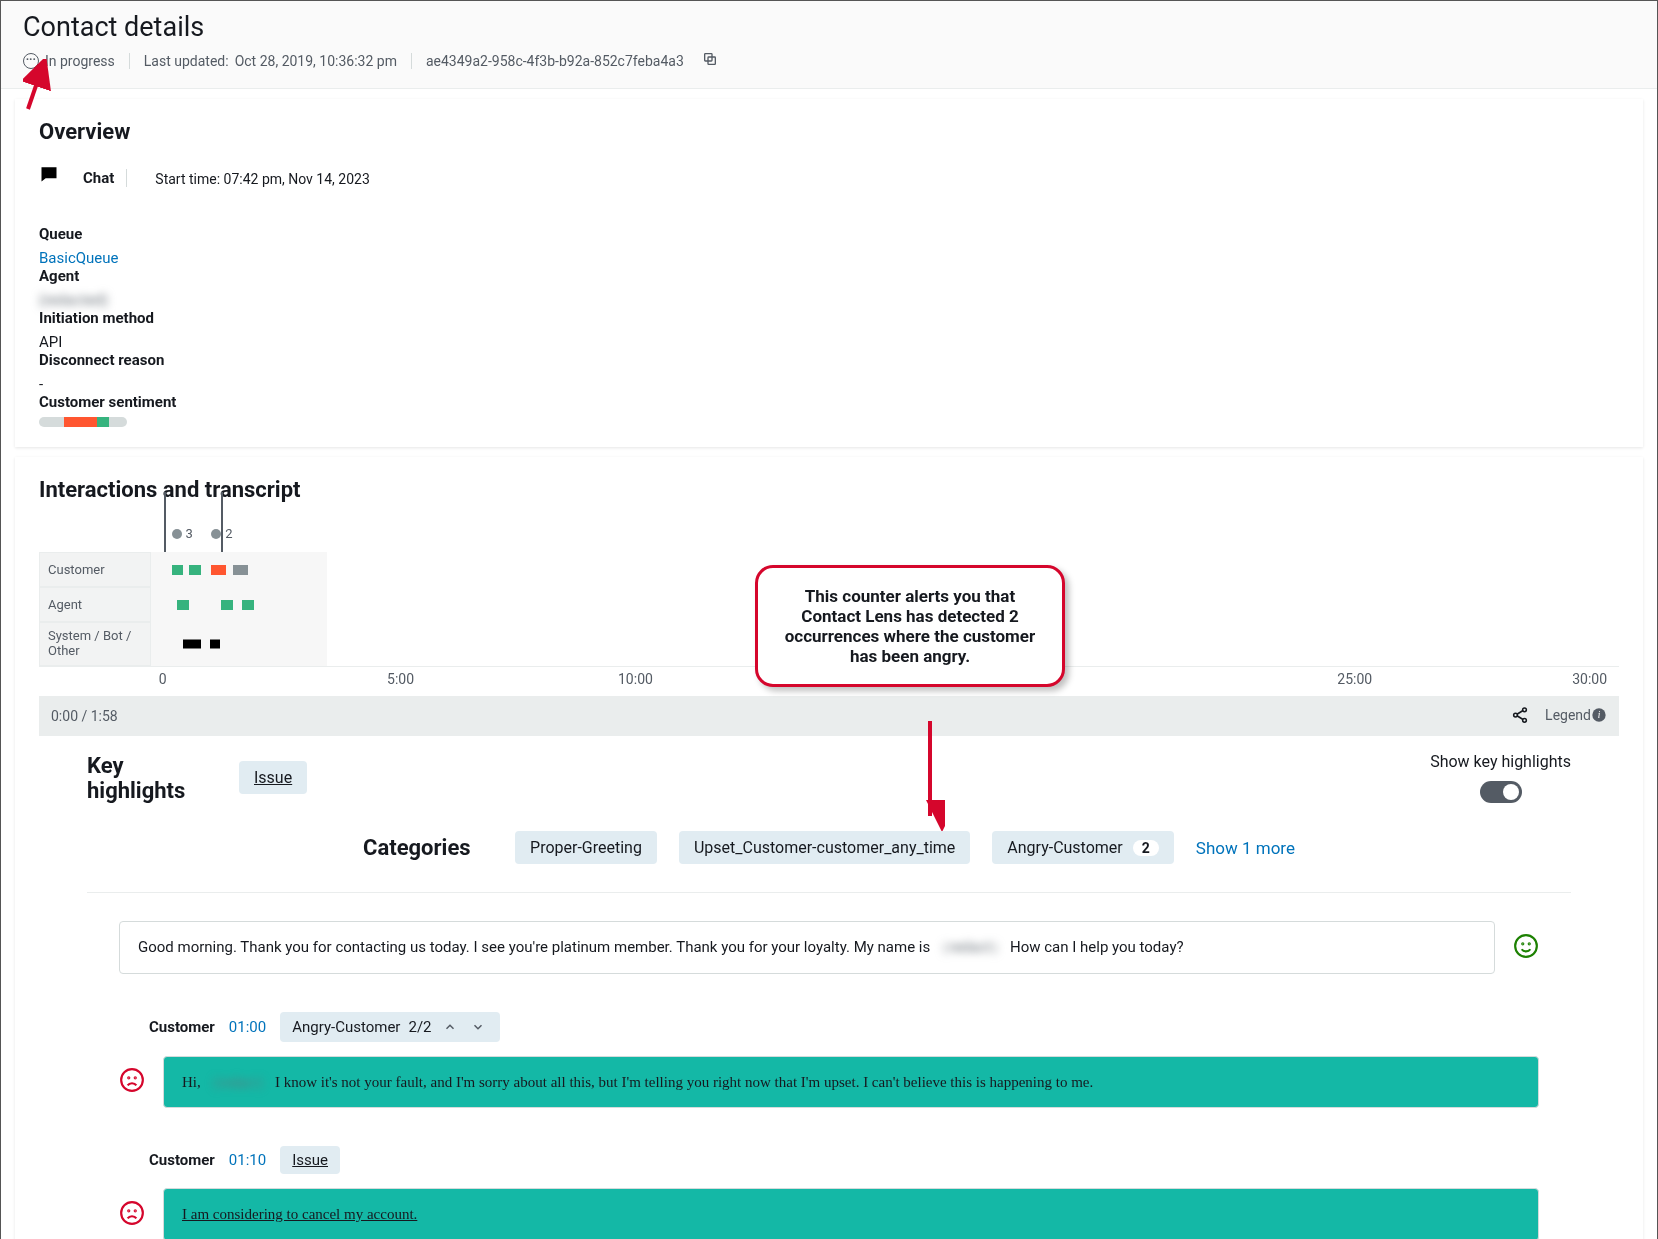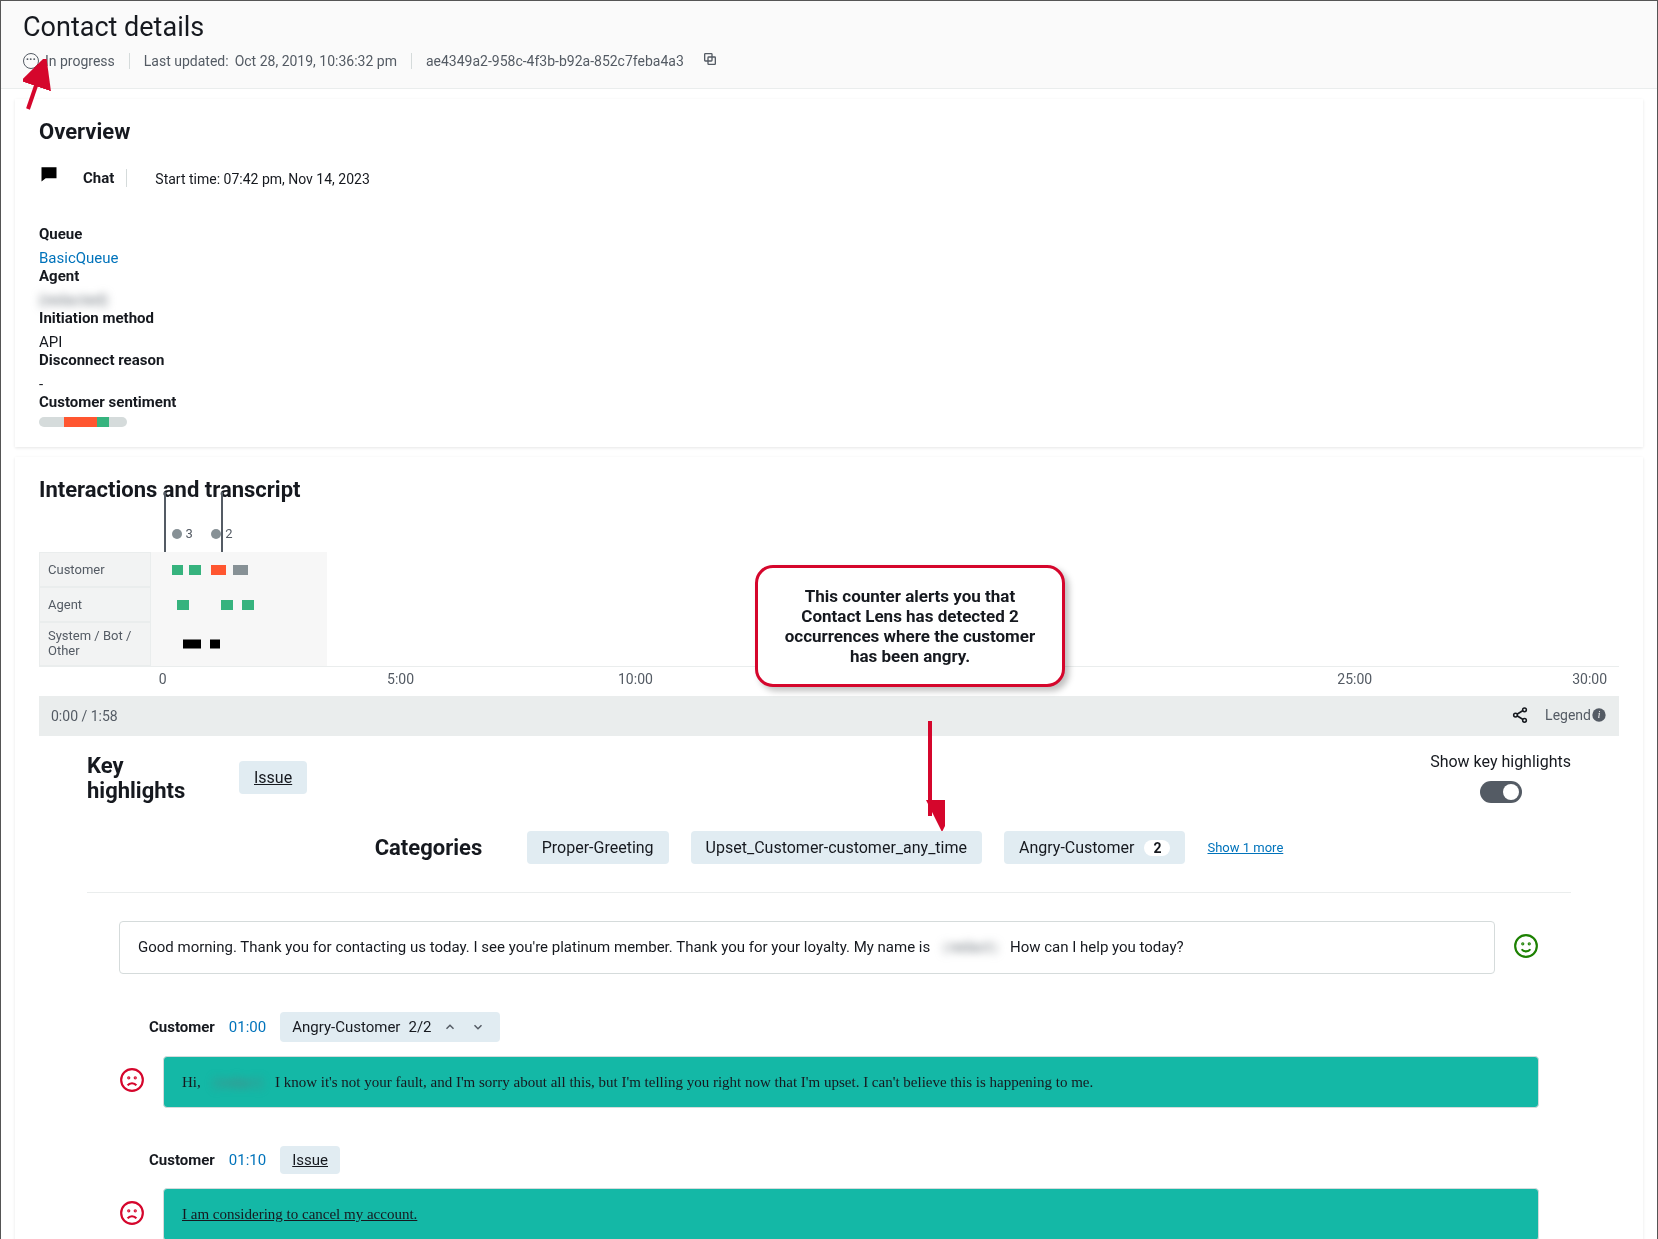--- a/index.html
+++ b/index.html
@@ -179,21 +179,21 @@
     font-size: 16px;
     display: inline-flex;
     align-items: center;
     gap: 10px;
   }
   .chip .count {
     background: #fff; border-radius: 10px; padding: 0 9px;
     font-weight: 700; font-size: 14px;
   }
   .issue-chip { text-decoration: underline; }
-  .show-more { color: #0073bb; font-size: 13px; cursor: pointer; text-decoration: underline; }
+  .show-more { color: #0073bb; font-size: 17px; cursor: pointer; }
   .toggle-row { margin-left: auto; display:flex; align-items:center; gap:10px; font-size:16px;flex-direction:column; }
   .toggle {
     width: 42px; height: 22px; background: #545b64; border-radius: 11px;
     position: relative;
   }
   .toggle-knob {
     width: 16px; height: 16px; background:#fff; border-radius:50%;
     position:absolute; right:3px; top:3px;
   }
 

